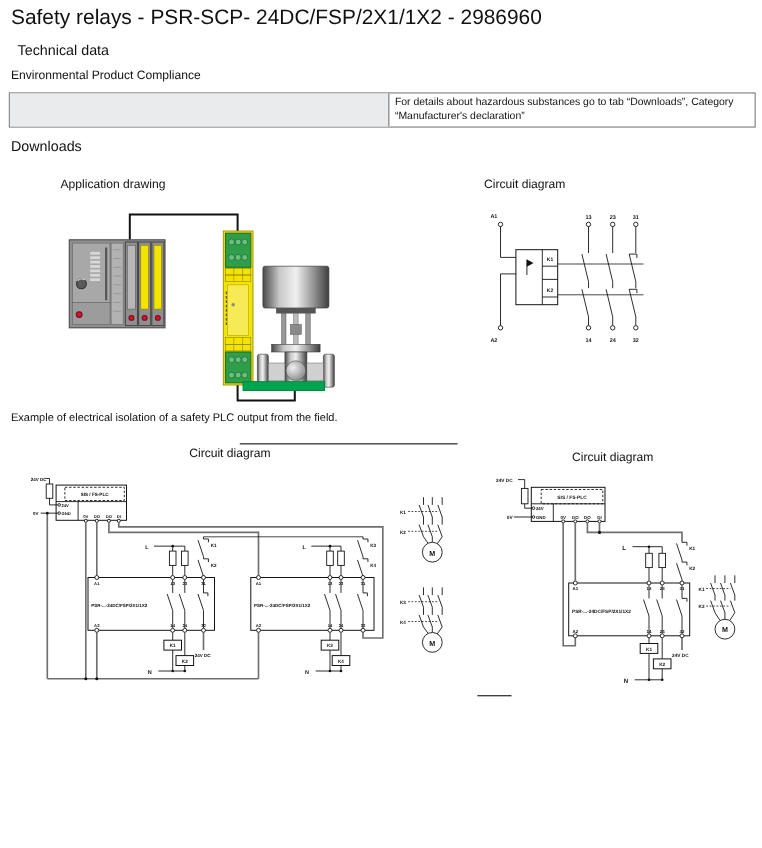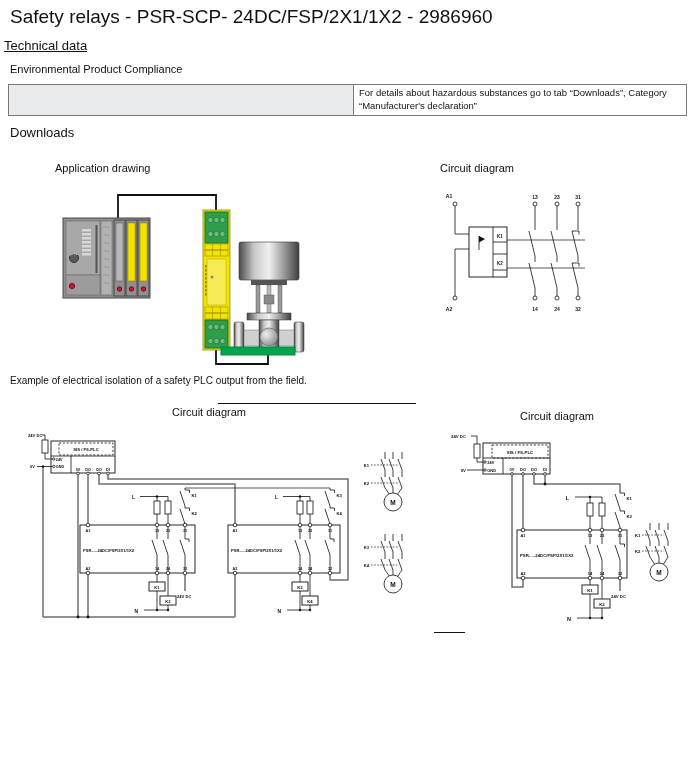--- a/index.html
+++ b/index.html
@@ -30,21 +30,21 @@
   .dot{fill:#111;stroke:none}
   .dash{stroke:#111;stroke-width:.7;fill:none;stroke-dasharray:1.6,1.5}
   .dashbox{stroke:#111;stroke-width:.8;fill:none;stroke-dasharray:2.2,1.6}
   .fuse{fill:#fff;stroke:#111;stroke-width:.8}
   .coil{fill:#fff;stroke:#111;stroke-width:.9}
 </style>
 </head>
 <body>
 
 <div class="abs h1" style="left:10px;top:6px;">Safety relays - PSR-SCP- 24DC/FSP/2X1/1X2 - 2986960</div>
-<div class="abs h2" style="left:4px;top:38px;text-decoration:underline;">Technical data</div>
+<div class="abs h2" style="left:16px;top:38px;">Technical data</div>
 <div class="abs h3" style="left:10px;top:63px;">Environmental Product Compliance</div>
 
 <div class="abs ctable">
   <div class="cell-l"></div>
   <div class="cell-r">For details about hazardous substances go to tab “Downloads”, Category “Manufacturer's declaration”</div>
 </div>
 
 <div class="abs h2" style="left:10px;top:125px;">Downloads</div>
 
 <div class="abs cap" style="left:55px;top:162px;width:250px;">Application drawing</div>

